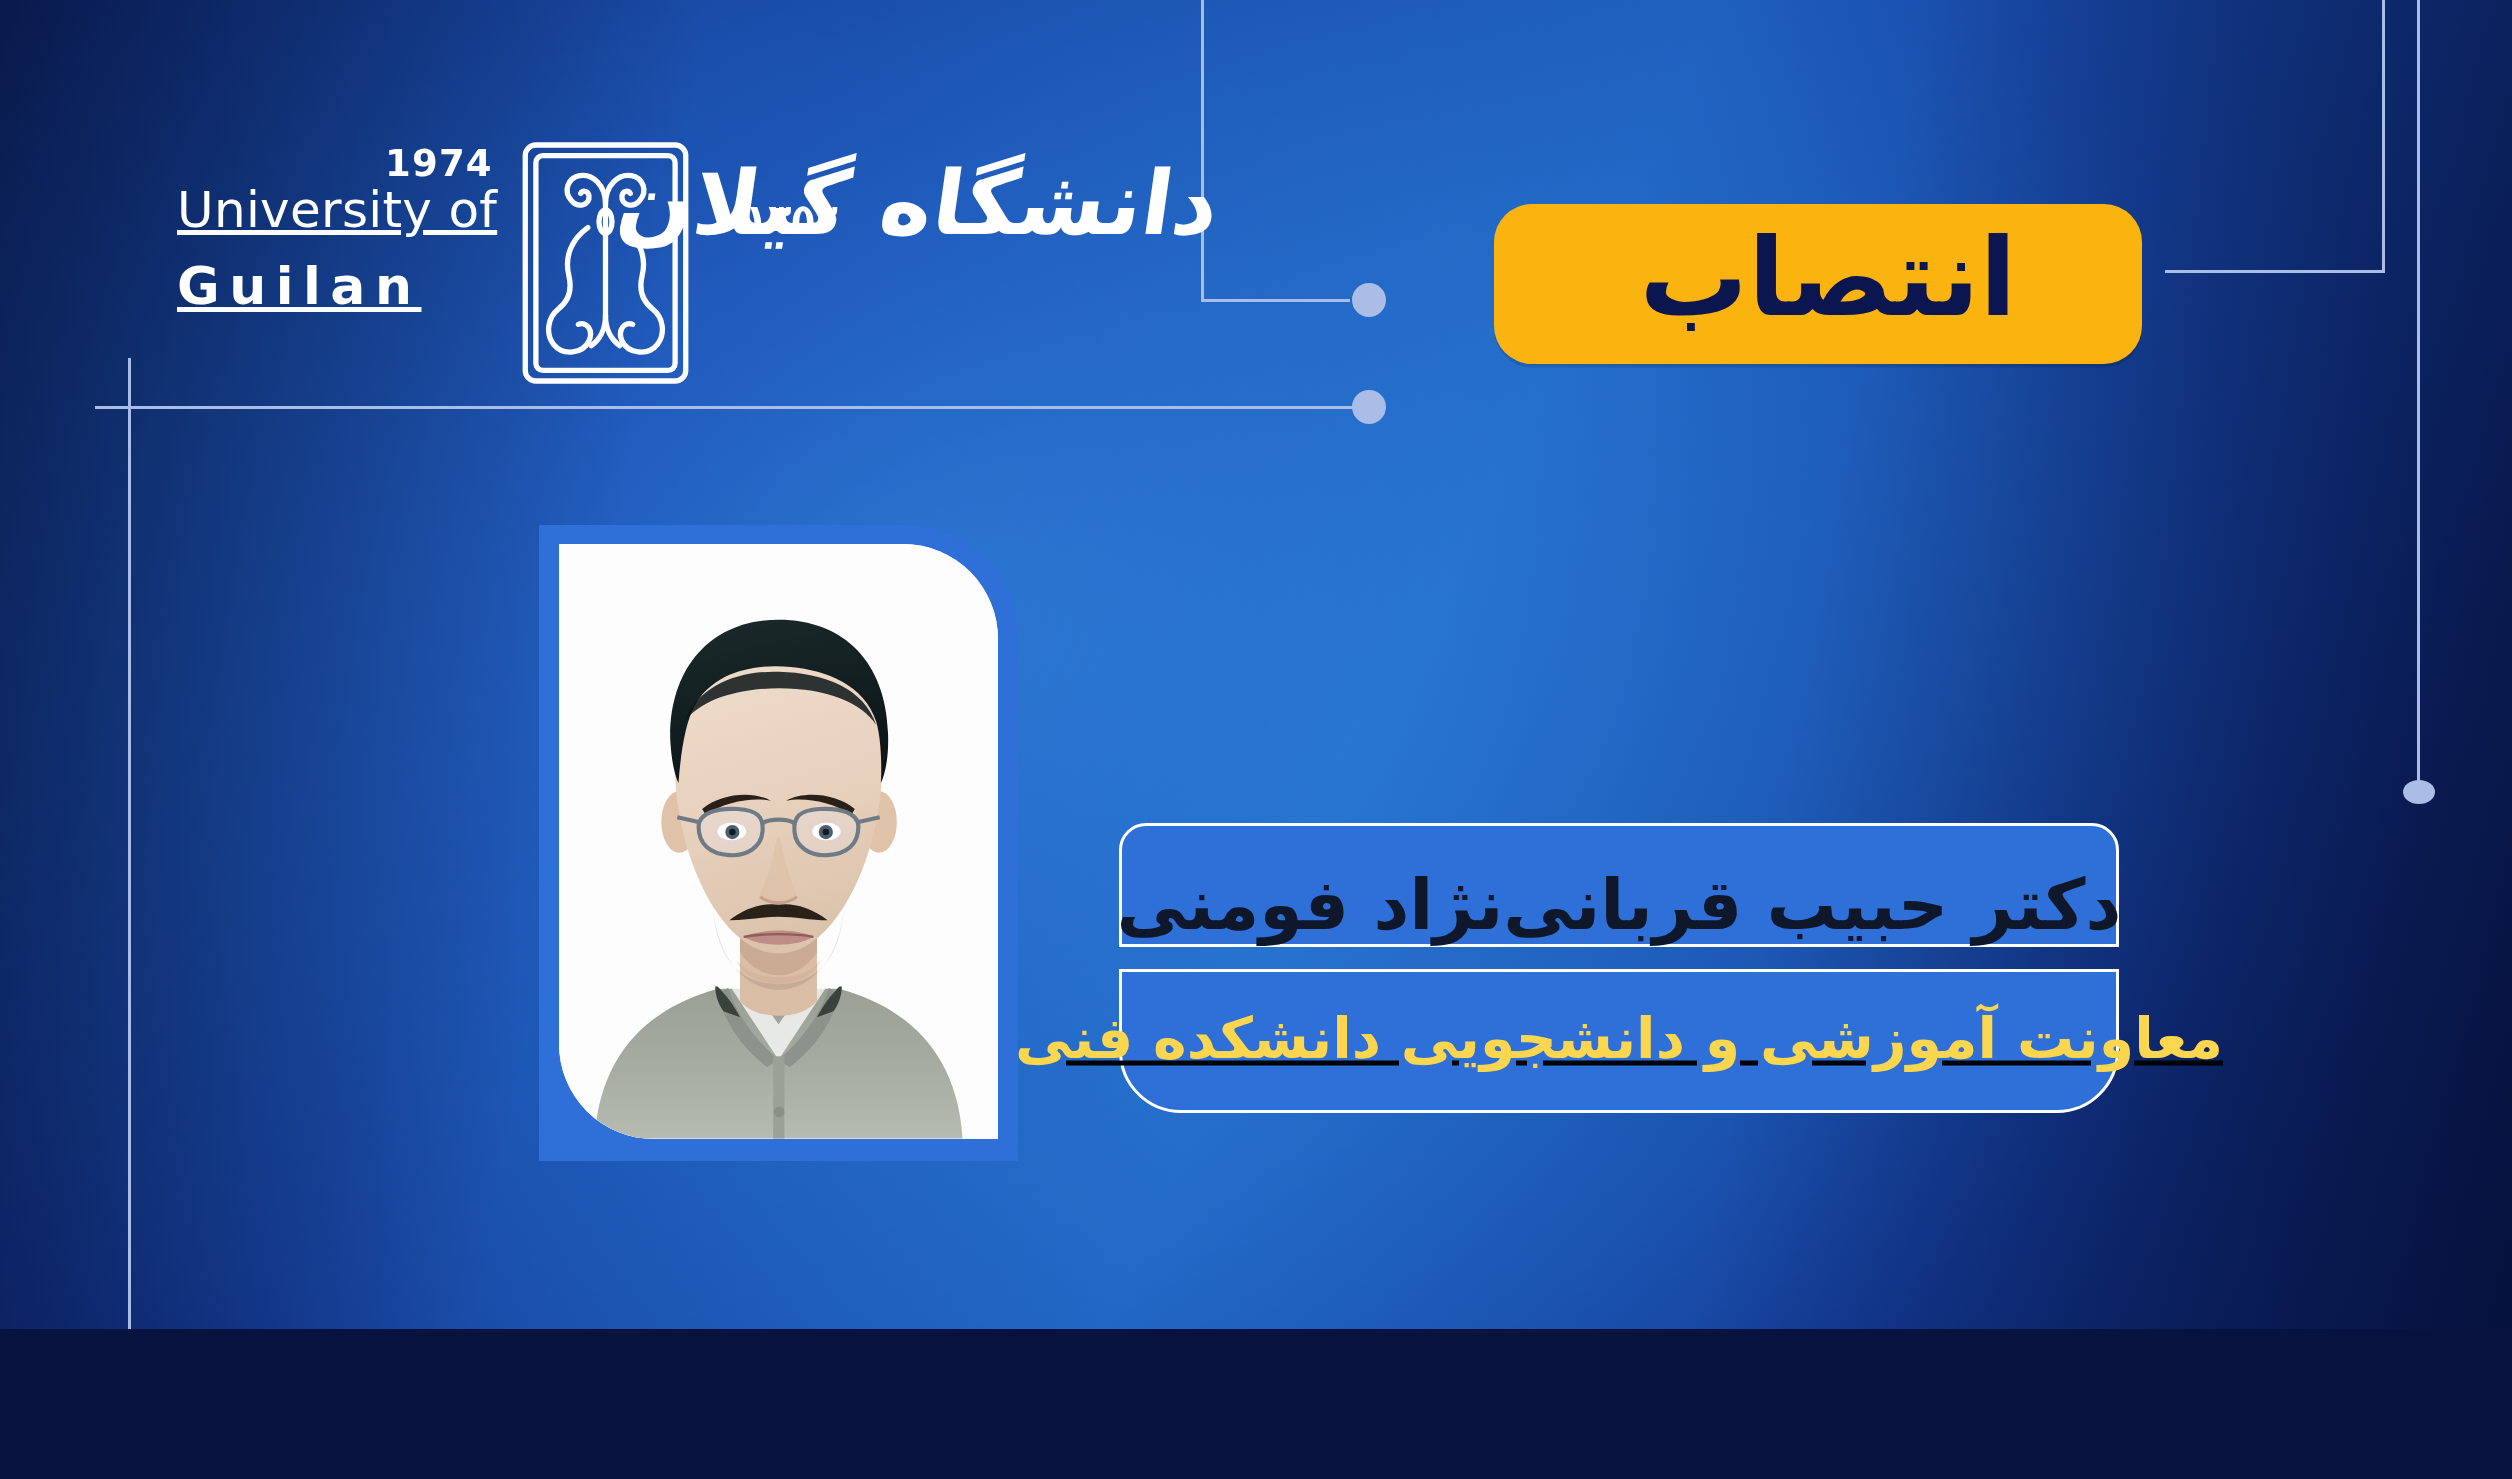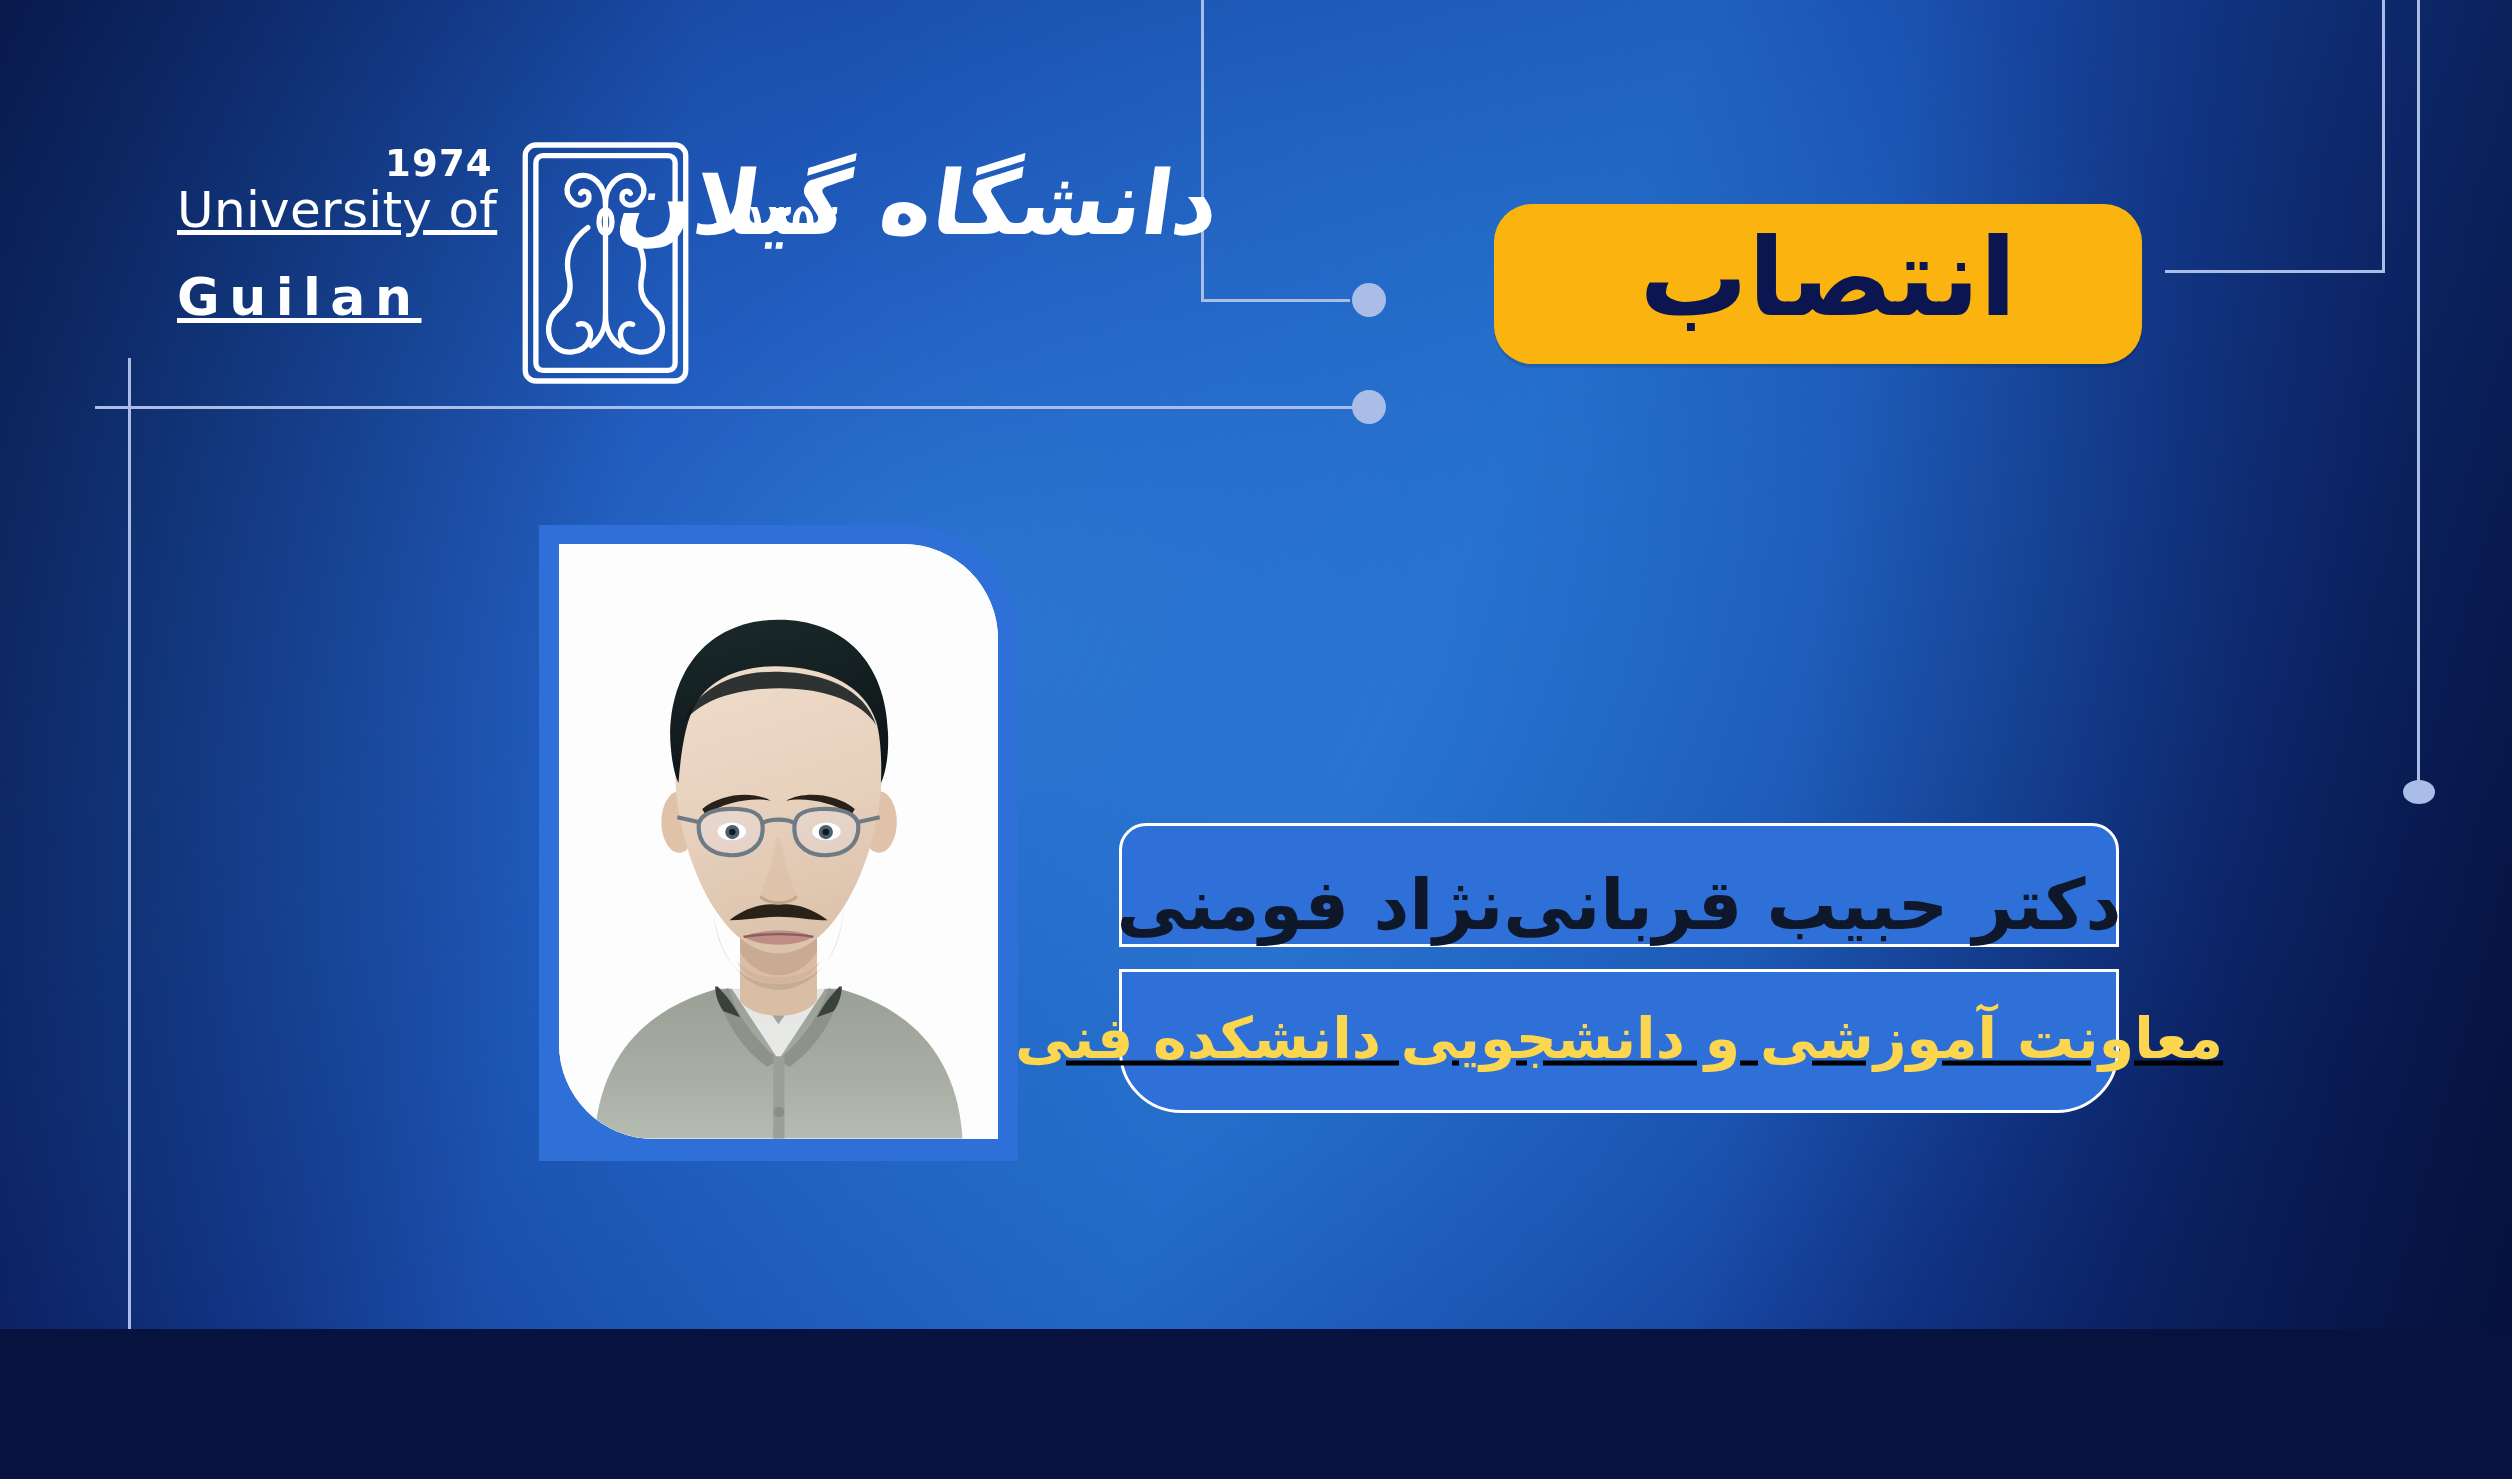--- a/index.html
+++ b/index.html
@@ -23,21 +23,21 @@
   
   .deco{position:absolute;background:#a9bde6;z-index:2;}
   .deco.v{width:3px;}
   .deco.h{height:3px;}
   .deco-dot{position:absolute;background:#a9bde6;border-radius:50%;z-index:2;}
 
   
   .logo{position:absolute;left:177px;top:142px;width:1041px;height:248px;z-index:5;}
   .logo-en{position:absolute;left:0;top:43px;width:331px;color:#ffffff;text-decoration:underline;}
   .logo-en .l1{font-size:50px;font-weight:400;letter-spacing:0.3px;line-height:1;white-space:nowrap;}
-  .logo-en .l2{font-size:52px;font-weight:700;letter-spacing:9.5px;line-height:1;margin-top:36px;white-space:nowrap;}
+  .logo-en .l2{font-size:52px;font-weight:700;letter-spacing:9.5px;line-height:1;margin-top:25px;white-space:nowrap;}
   .logo-year{position:absolute;left:208px;top:0px;color:#fff;font-size:37px;font-weight:600;letter-spacing:1.2px;}
   .logo-year-fa{position:absolute;left:568px;top:54px;color:#fff;font-size:38px;font-weight:600;letter-spacing:0.6px;direction:rtl;}
   .logo-mark{position:absolute;left:340px;top:-3px;width:177px;height:248px;}
   .logo-fa{position:absolute;right:0;top:-4.7px;color:#fff;font-size:89px;font-weight:700;direction:rtl;white-space:nowrap;
            font-family:"DejaVu Sans","Liberation Sans",sans-serif;line-height:1.5;transform:skewX(-8deg);}
 
   
   .headline{
     position:absolute;left:1494px;top:204px;width:648px;height:160px;z-index:6;
     background:#FBB40F;border-radius:38px;

